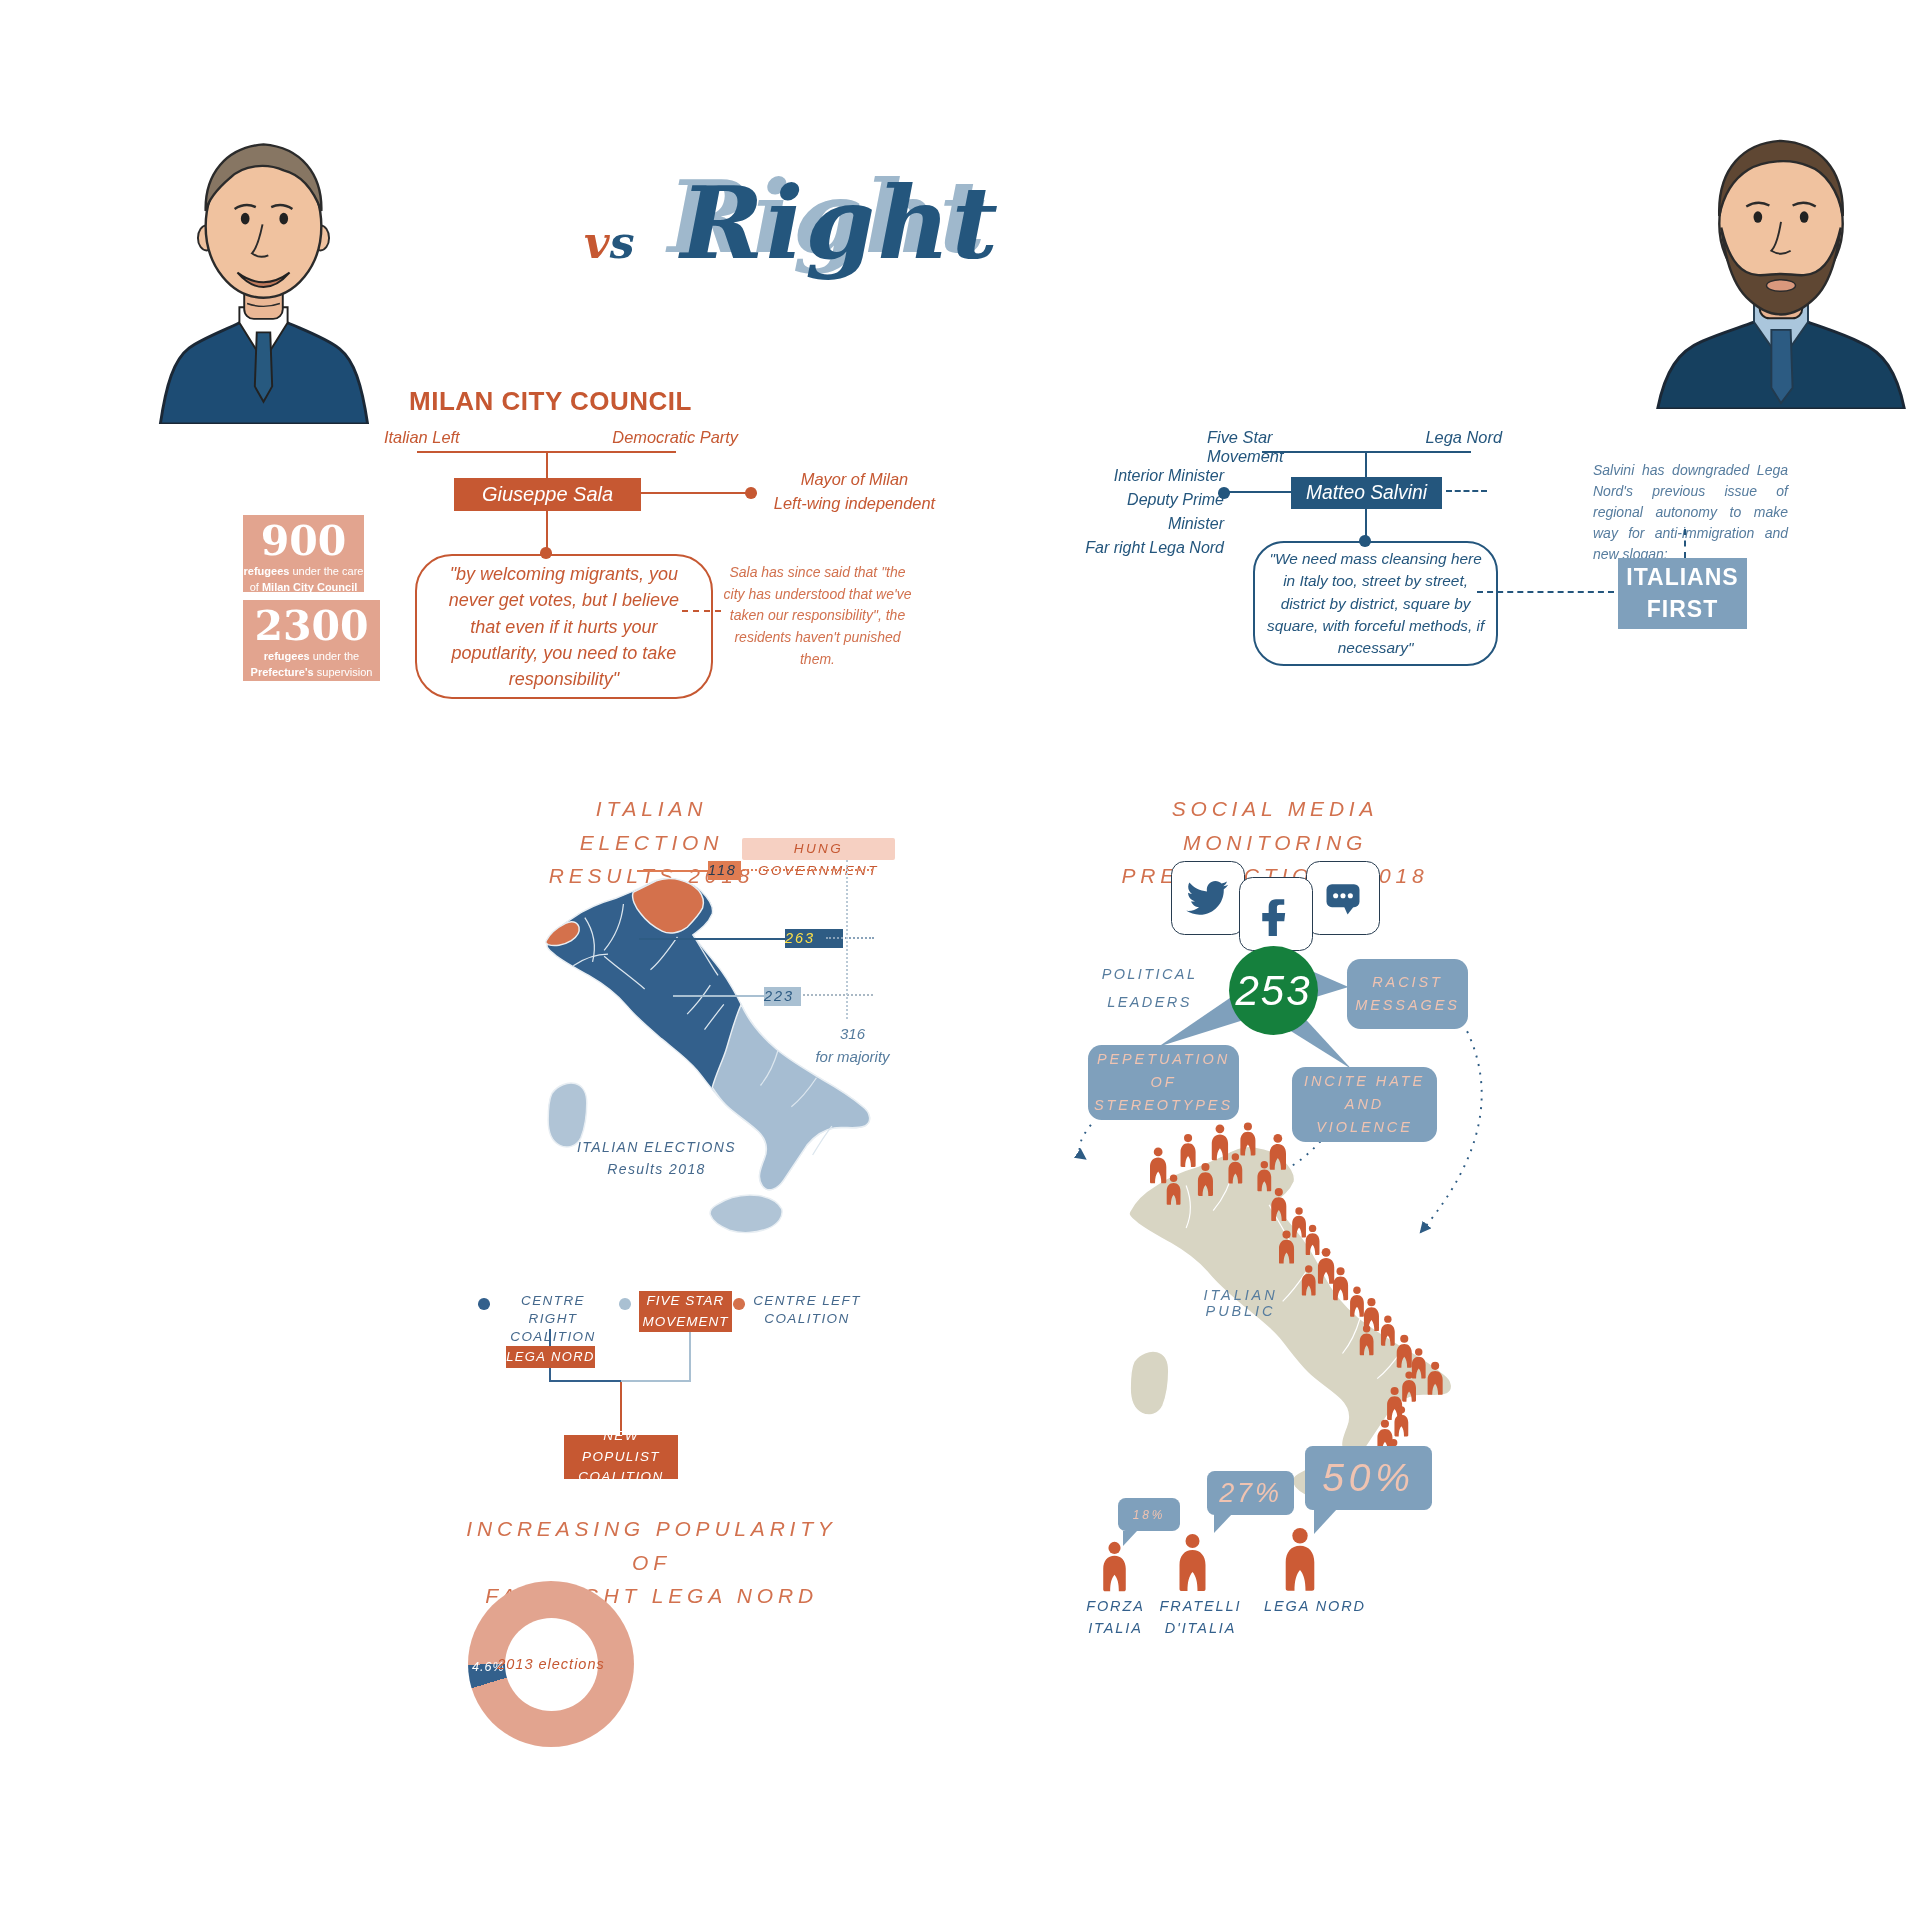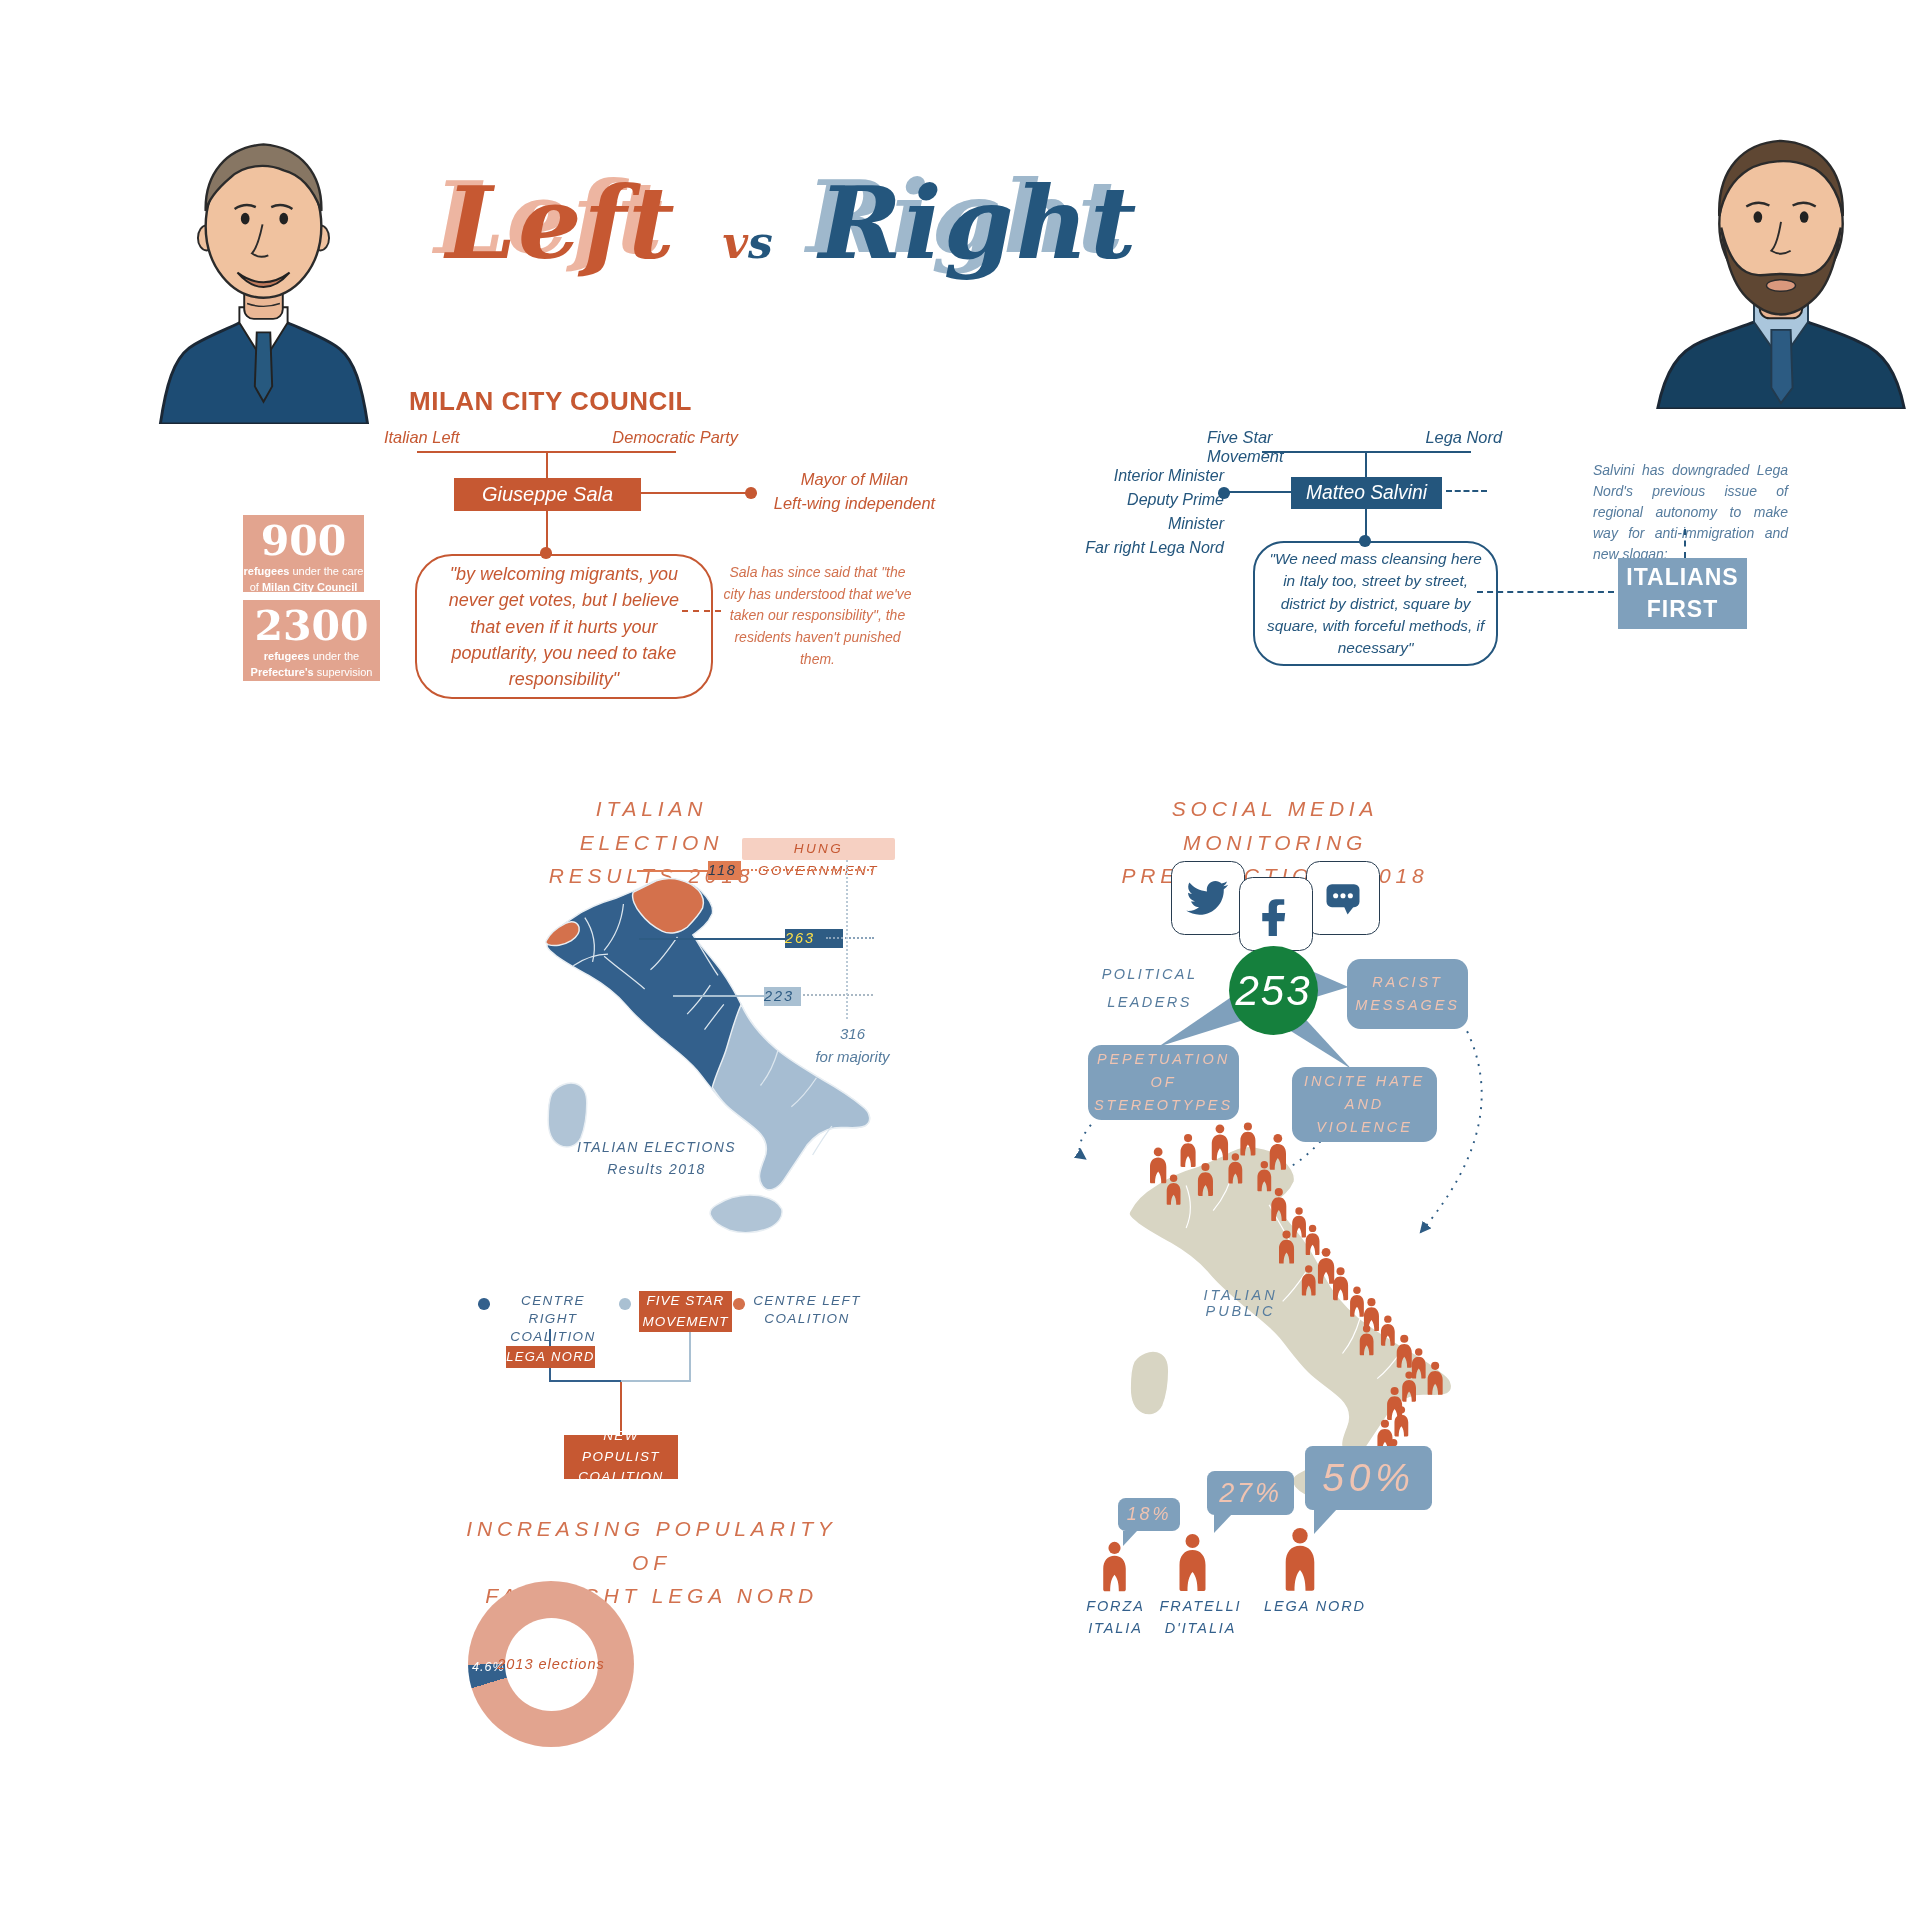--- a/index.html
+++ b/index.html
@@ -87,21 +87,20 @@
     <path d="M78,124 C82,156 90,182 104,196 C116,208 128,214 140,214 C152,214 164,208 176,196 C190,182 198,156 202,124 C196,150 188,164 176,170 C165,176 152,172 140,172 C128,172 115,176 104,170 C92,164 84,150 78,124 Z" fill="#5f4733" stroke="#2b2b2b" stroke-width="2.5"></path>
     <path d="M104,102 Q116,95 128,101" fill="none" stroke="#2b2b2b" stroke-width="2.5"></path>
     <path d="M152,101 Q164,95 176,102" fill="none" stroke="#2b2b2b" stroke-width="2.5"></path>
     <ellipse cx="116" cy="113" rx="4.5" ry="6" fill="#222"></ellipse>
     <ellipse cx="164" cy="113" rx="4.5" ry="6" fill="#222"></ellipse>
     <path d="M140,118 Q136,142 130,148 Q140,154 150,148" fill="none" stroke="#2b2b2b" stroke-width="2"></path>
     <ellipse cx="140" cy="184" rx="15" ry="6" fill="#d9987d" stroke="#2b2b2b" stroke-width="1.5"></ellipse>
   </svg>
 
   <div class="abs" style="left:483px;top:164px;width:618px;display:flex;align-items:baseline;justify-content:center;gap:46px;">
-    <span class="script-left">Left</span>
     <span class="script-vs"><span style="color:#c65832;">v</span><span style="color:#24567d;">s</span></span>
     <span class="script-right">Right</span>
   </div>
 
   <div class="abs ctr kicker c-orange" style="left:401px;top:386px;width:299px;">MILAN CITY COUNCIL</div>
 
   <div class="abs branch-label c-orange" style="left:384px;top:428px;width:106px;">Italian Left</div>
   <div class="abs branch-label c-orange" style="left:608px;top:428px;width:130px;text-align:right;">Democratic Party</div>
   <div class="hline" style="left:417px;top:451px;width:259px;background:#c65832;"></div>
   <div class="vline" style="left:546px;top:451px;height:29px;background:#c65832;"></div>
@@ -355,21 +354,21 @@
       <use href="#person" x="340" y="262" width="22" height="33"></use>
       <use href="#person" x="324" y="278" width="24" height="36"></use>
       <use href="#person" x="332" y="298" width="22" height="33"></use>
       <use href="#person" x="314" y="312" width="24" height="36"></use>
       <use href="#person" x="324" y="332" width="22" height="33"></use>
     </g>
   </svg>
 
   <div class="abs ctr it" style="left:1168px;top:1287px;width:145px;font-size:14.5px;letter-spacing:2.9px;color:#567c9e;">ITALIAN PUBLIC</div>
 
-  <div class="bubble bubble-s" style="left:1118px;top:1498px;width:62px;height:33px;font-size:18px;">18%</div>
+  <div class="bubble bubble-s" style="left:1118px;top:1498px;width:62px;height:33px;font-size:12px;">18%</div>
   <svg class="abs" style="left:1097px;top:1541px;" width="35" height="52" viewBox="0 0 40 60">
     <use href="#person" fill="#cc5b35"></use>
   </svg>
   <div class="party-name pre" style="left:1078px;top:1595px;width:75px;">FORZA
 ITALIA</div>
 
   <div class="bubble bubble-m" style="left:1207px;top:1471px;width:87px;height:44px;font-size:27px;">27%</div>
   <svg class="abs" style="left:1172px;top:1533px;" width="41" height="60" viewBox="0 0 40 60">
     <use href="#person" fill="#cc5b35"></use>
   </svg>

